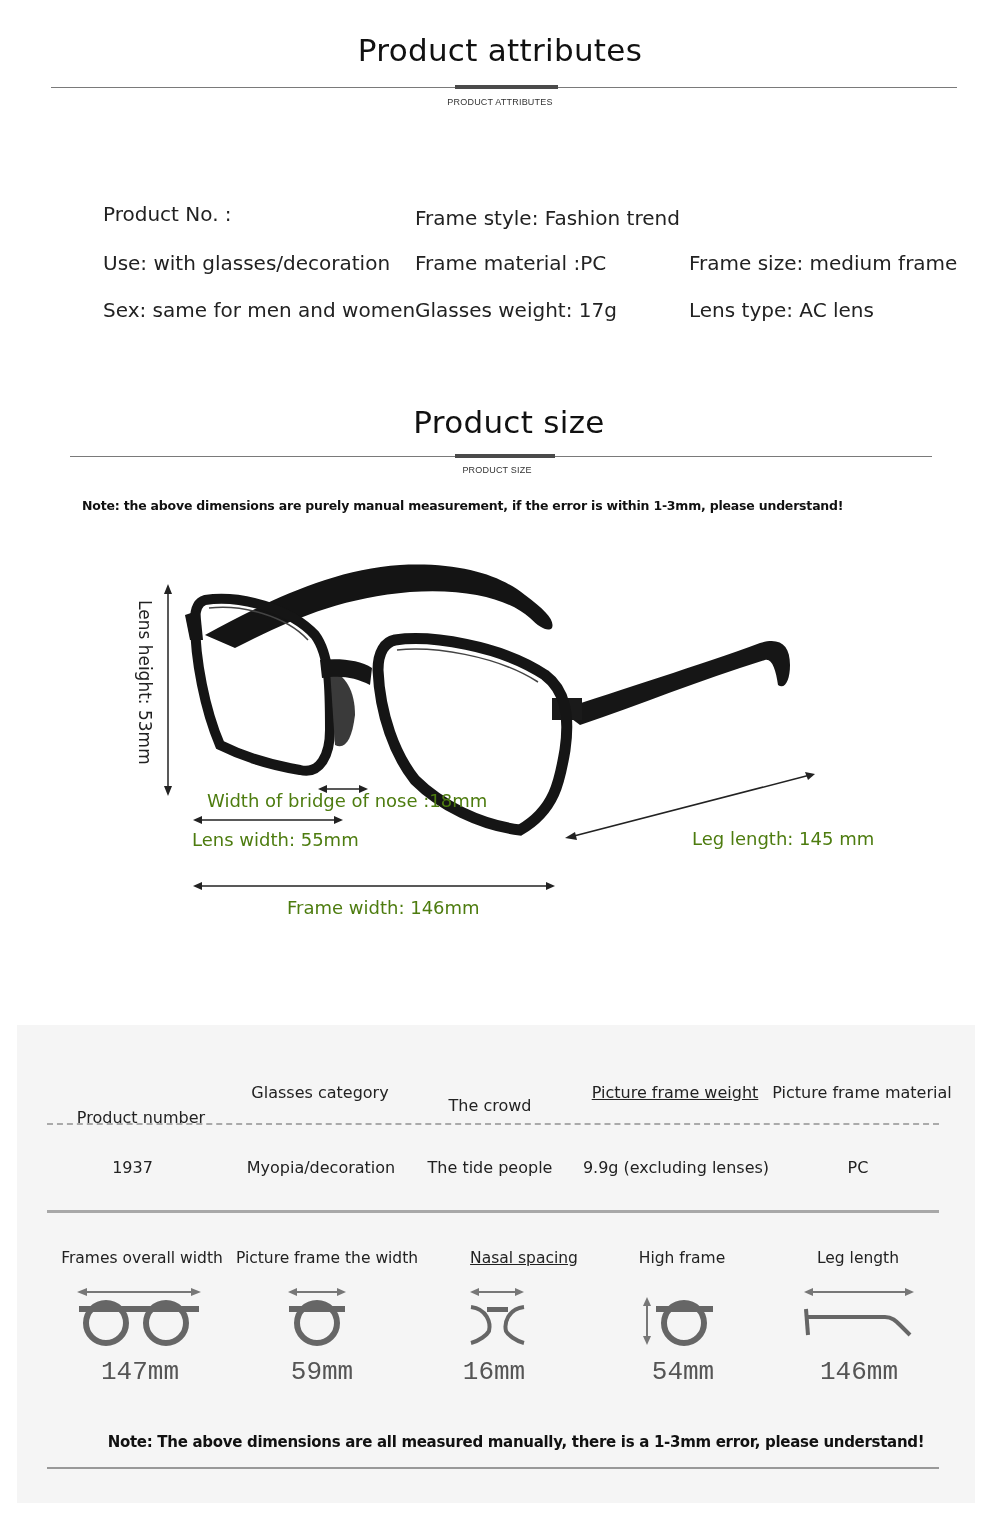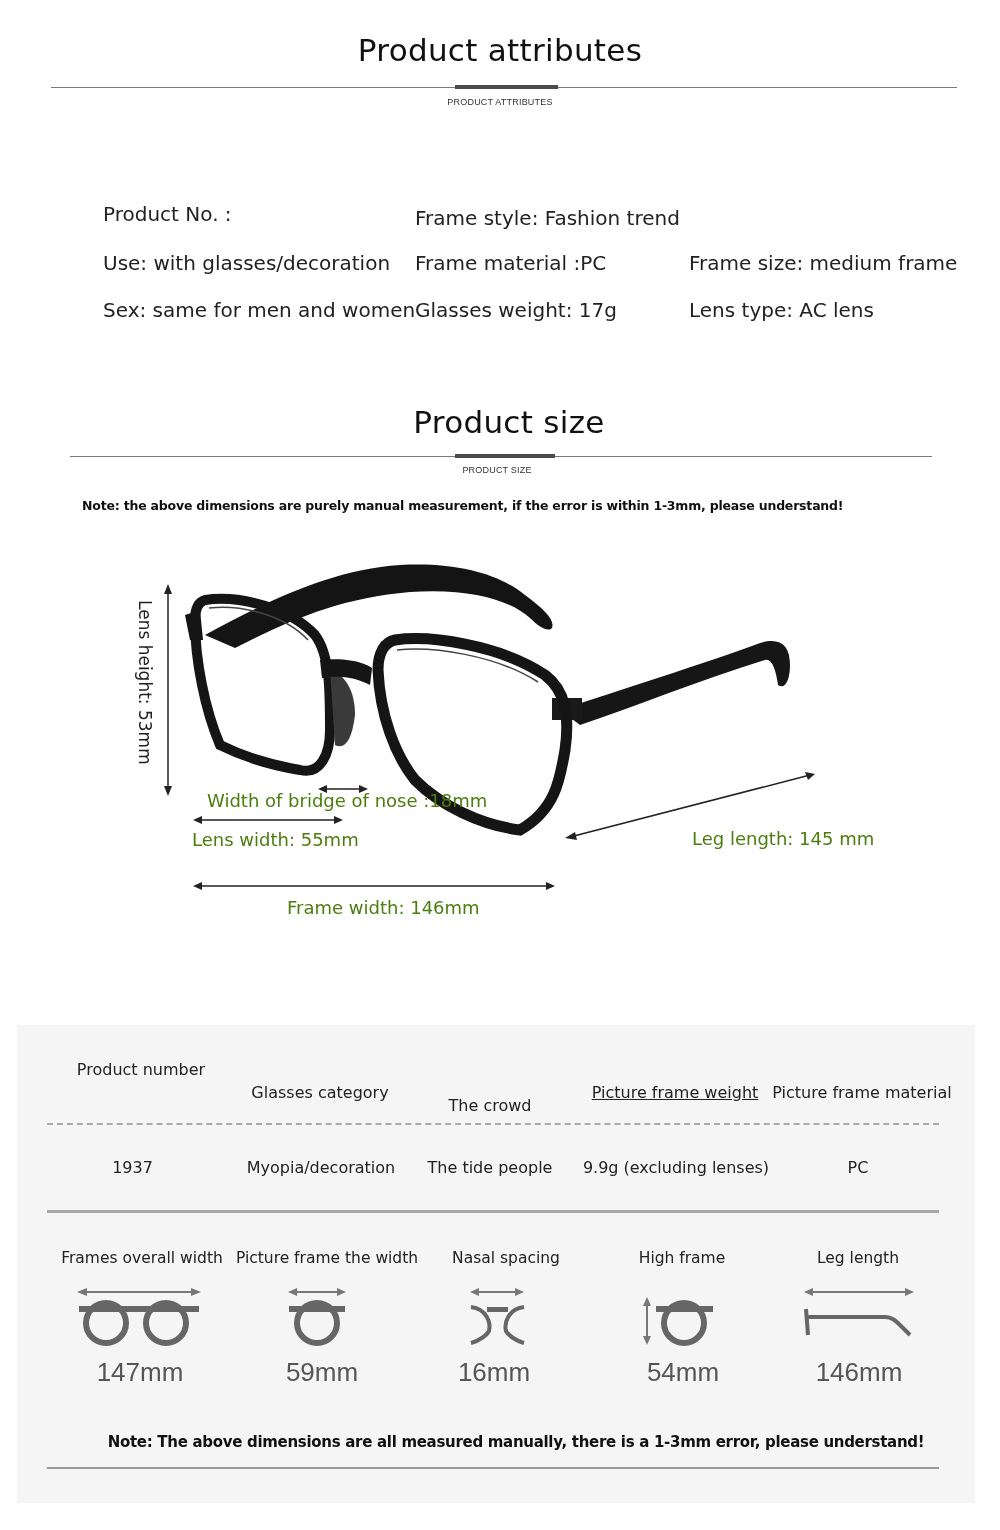--- a/index.html
+++ b/index.html
@@ -19,21 +19,21 @@
                     transform-origin:left top; transform:rotate(90deg); }
   .panel { left:17px; top:1025px; width:958px; height:478px; background:#f5f5f5; }
   .tbl-head, .tbl-val { font-size:16px; color:#222; text-align:center; white-space:nowrap;
                         font-family:"DejaVu Sans", sans-serif; }
   .tbl-head { font-weight:normal; }
   .dash { left:47px; width:892px; top:1123px; border-top:2px dashed #aaa; height:0; }
   .solid { left:47px; width:892px; height:3px; background:#a8a8a8; }
   .dim-head { font-size:15.5px; color:#222; text-align:center; white-space:nowrap;
               font-family:"DejaVu Sans", sans-serif; }
   .dim-val { font-size:26px; color:#555; text-align:center; white-space:nowrap;
-             font-family:Liberation Sans, sans-serif; }
+             font-family:Liberation Mono, monospace; }
   .note-bottom { left:0; width:1000px; text-align:center; top:1433px; font-size:15px; font-weight:bold; color:#111;
                  white-space:nowrap; font-family:"DejaVu Sans", sans-serif; letter-spacing:-0.3px; }
   svg { display:block; }
 </style>
 </head>
 <body>
 
 <div class="abs h-title" style="top:32px;">Product attributes</div>
 <div class="abs rule" style="left:51px; width:906px; top:87px;"></div>
 <div class="abs rule-accent" style="left:455px; width:103px; top:85px;"></div>
@@ -97,39 +97,39 @@
 </svg>
 
 <div class="abs vertical-label" style="left:155px; top:600px;">Lens height: 53mm</div>
 <div class="abs diagram-label" style="left:207px; top:790px;">Width of bridge of nose :18mm</div>
 <div class="abs diagram-label" style="left:192px; top:829px;">Lens width: 55mm</div>
 <div class="abs diagram-label" style="left:692px; top:828px;">Leg length: 145 mm</div>
 <div class="abs diagram-label" style="left:287px; top:897px;">Frame width: 146mm</div>
 
 <div class="abs panel"></div>
 
-<div class="abs tbl-head" style="left:55px;  width:172px; top:1060px;">Product number</div>
+<div class="abs tbl-head" style="left:55px;  width:172px; top:1108px;">Product number</div>
 <div class="abs tbl-head" style="left:235px; width:170px; top:1083px;">Glasses category</div>
 <div class="abs tbl-head" style="left:410px; width:160px; top:1096px;">The crowd</div>
 <div class="abs tbl-head" style="left:580px; width:190px; top:1083px;text-decoration:underline;">Picture frame weight</div>
 <div class="abs tbl-head" style="left:772px; width:180px; top:1083px;">Picture frame material</div>
 
 <div class="abs dash"></div>
 
 <div class="abs tbl-val" style="left:55px;  width:155px; top:1158px;">1937</div>
 <div class="abs tbl-val" style="left:235px; width:172px; top:1158px;">Myopia/decoration</div>
 <div class="abs tbl-val" style="left:410px; width:160px; top:1158px;">The tide people</div>
 <div class="abs tbl-val" style="left:576px; width:200px; top:1158px;">9.9g (excluding lenses)</div>
 <div class="abs tbl-val" style="left:772px; width:172px; top:1158px;">PC</div>
 
 <div class="abs solid" style="top:1210px;"></div>
 
 <div class="abs dim-head" style="left:52px;  width:180px; top:1249px;">Frames overall width</div>
 <div class="abs dim-head" style="left:232px; width:190px; top:1249px;">Picture frame the width</div>
-<div class="abs dim-head" style="left:436px; width:140px; top:1249px;">Nasal spacing</div>
+<div class="abs dim-head" style="left:454px; width:140px; top:1249px;text-decoration:underline;">Nasal spacing</div>
 <div class="abs dim-head" style="left:612px; width:140px; top:1249px;">High frame</div>
 <div class="abs dim-head" style="left:788px; width:140px; top:1249px;">Leg length</div>
 
 <svg class="abs" style="left:75px; top:1283px;" width="130" height="65">
   <line x1="8" y1="9" x2="120" y2="9" stroke="#777" stroke-width="2"></line>
   <polygon points="2,9 12,5 12,13" fill="#777"></polygon>
     <polygon points="126,9 116,5 116,13" fill="#777"></polygon>
   <circle cx="31" cy="40" r="20" fill="none" stroke="#666" stroke-width="6"></circle>
   <circle cx="91" cy="40" r="20" fill="none" stroke="#666" stroke-width="6"></circle>
   <rect x="4" y="23" width="120" height="6" fill="#666"></rect>

